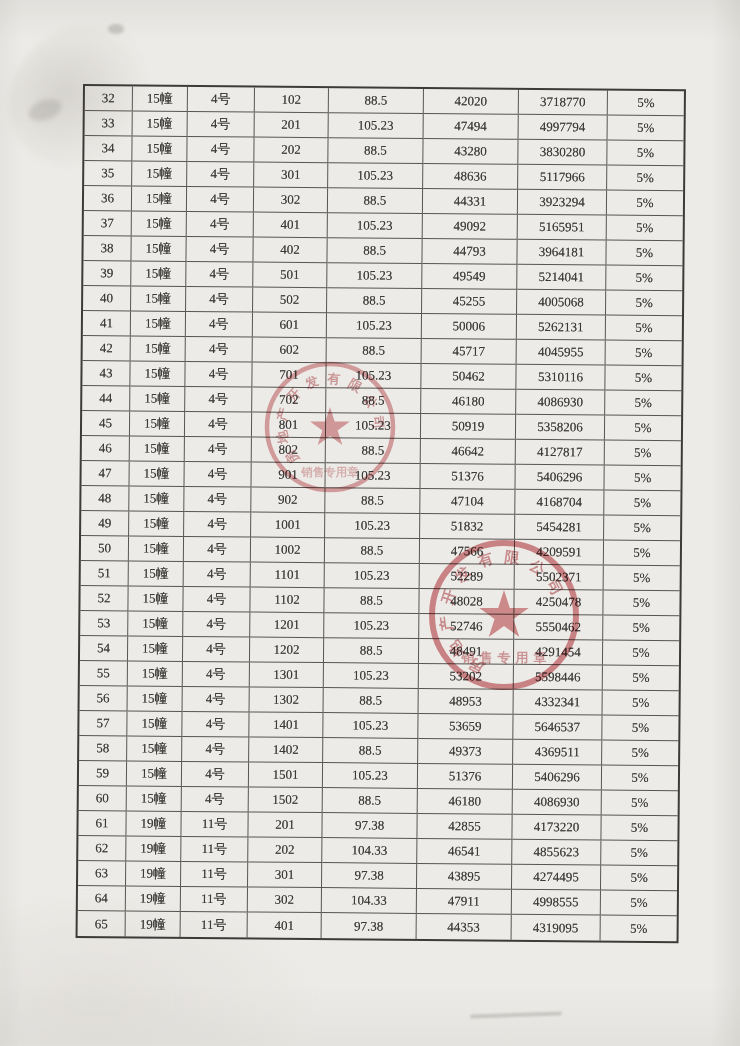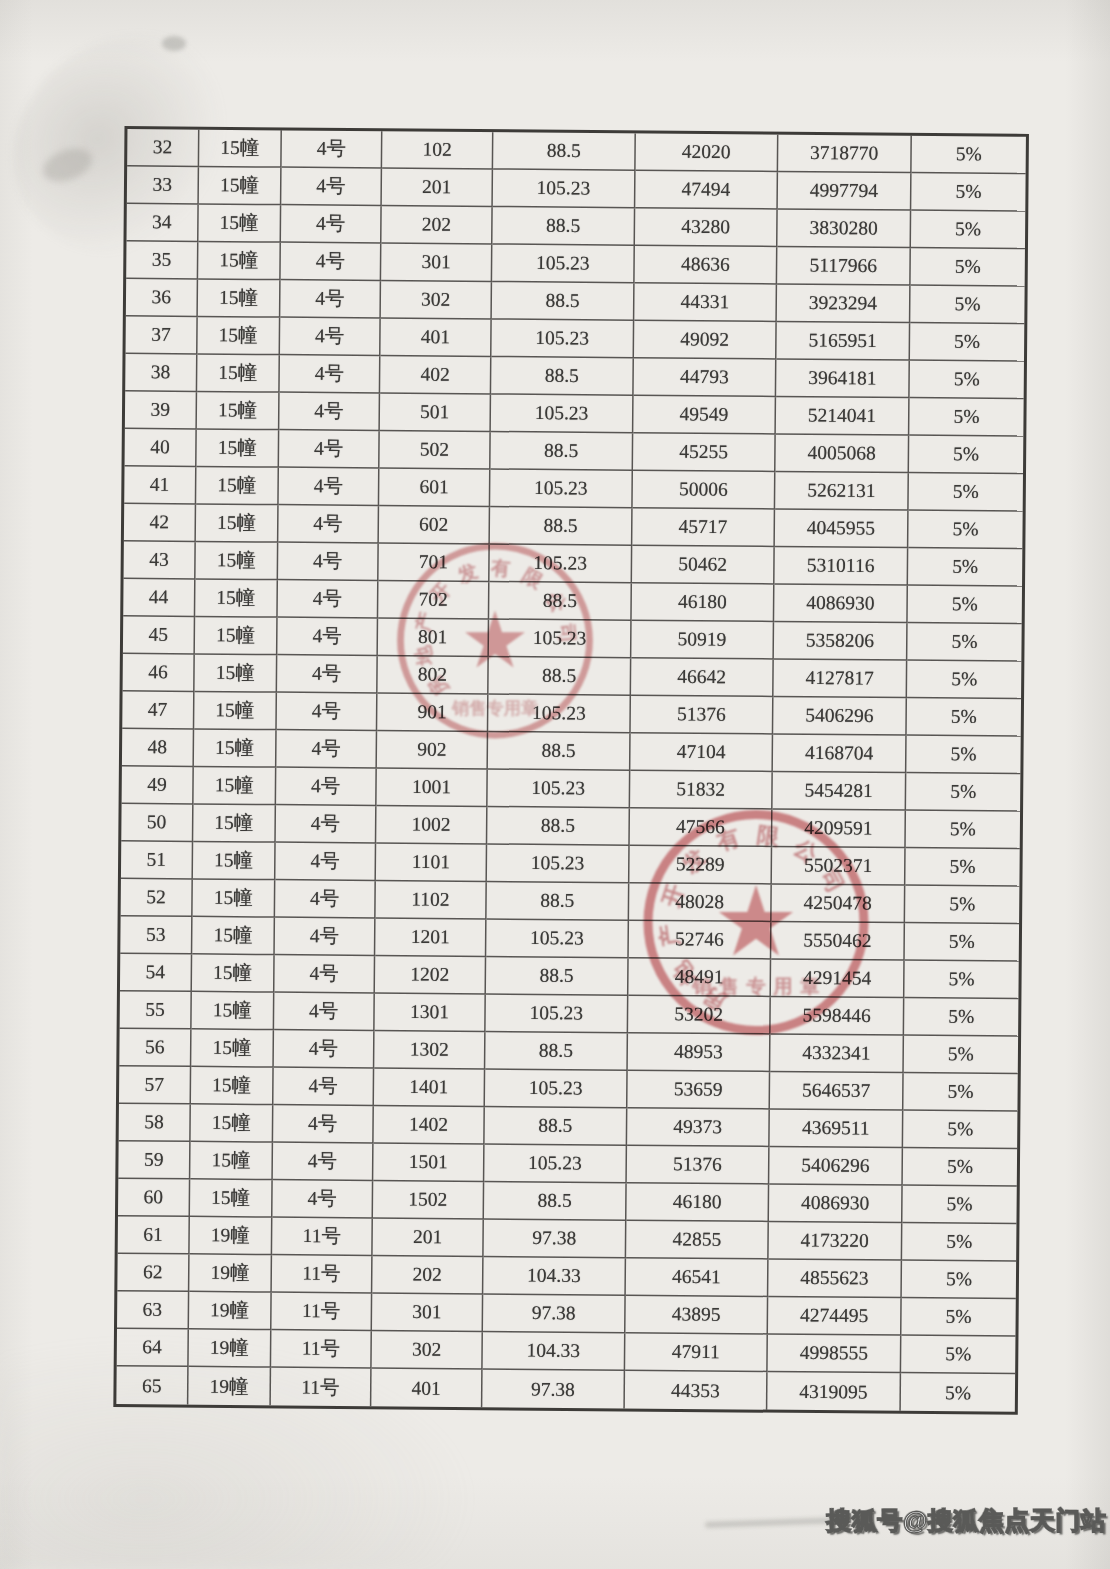--- a/index.html
+++ b/index.html
@@ -445,16 +445,15 @@
     <polygon points="0,-20 4.47,-6.15 19.02,-6.18 7.23,2.35 11.76,16.18 0,7.6 -11.76,16.18 -7.23,2.35 -19.02,-6.18 -4.47,-6.15" transform="translate(85,86) scale(1.3)" fill="rgba(196,78,84,.6)"></polygon>
     <g transform="rotate(-45 85 85)" opacity=".6">
       <path id="arcB" d="M37,107.4 A53,53 0 1 1 133,107.4" fill="none"></path>
       <text font-size="15" fill="rgba(180,62,70,.9)">
         <textPath href="#arcB" startOffset="0" textLength="212">房地产开发有限公司</textPath>
       </text>
     </g>
     <text x="85" y="132" font-size="13" text-anchor="middle" textLength="85" fill="rgba(182,66,74,.5)">销售专用章</text>
   </svg>
 
-  <div class="watermark">搜狐号@搜狐焦点天门站</div>
 
   <div class="vignette"></div>
 </div>
 
 </body></html>

